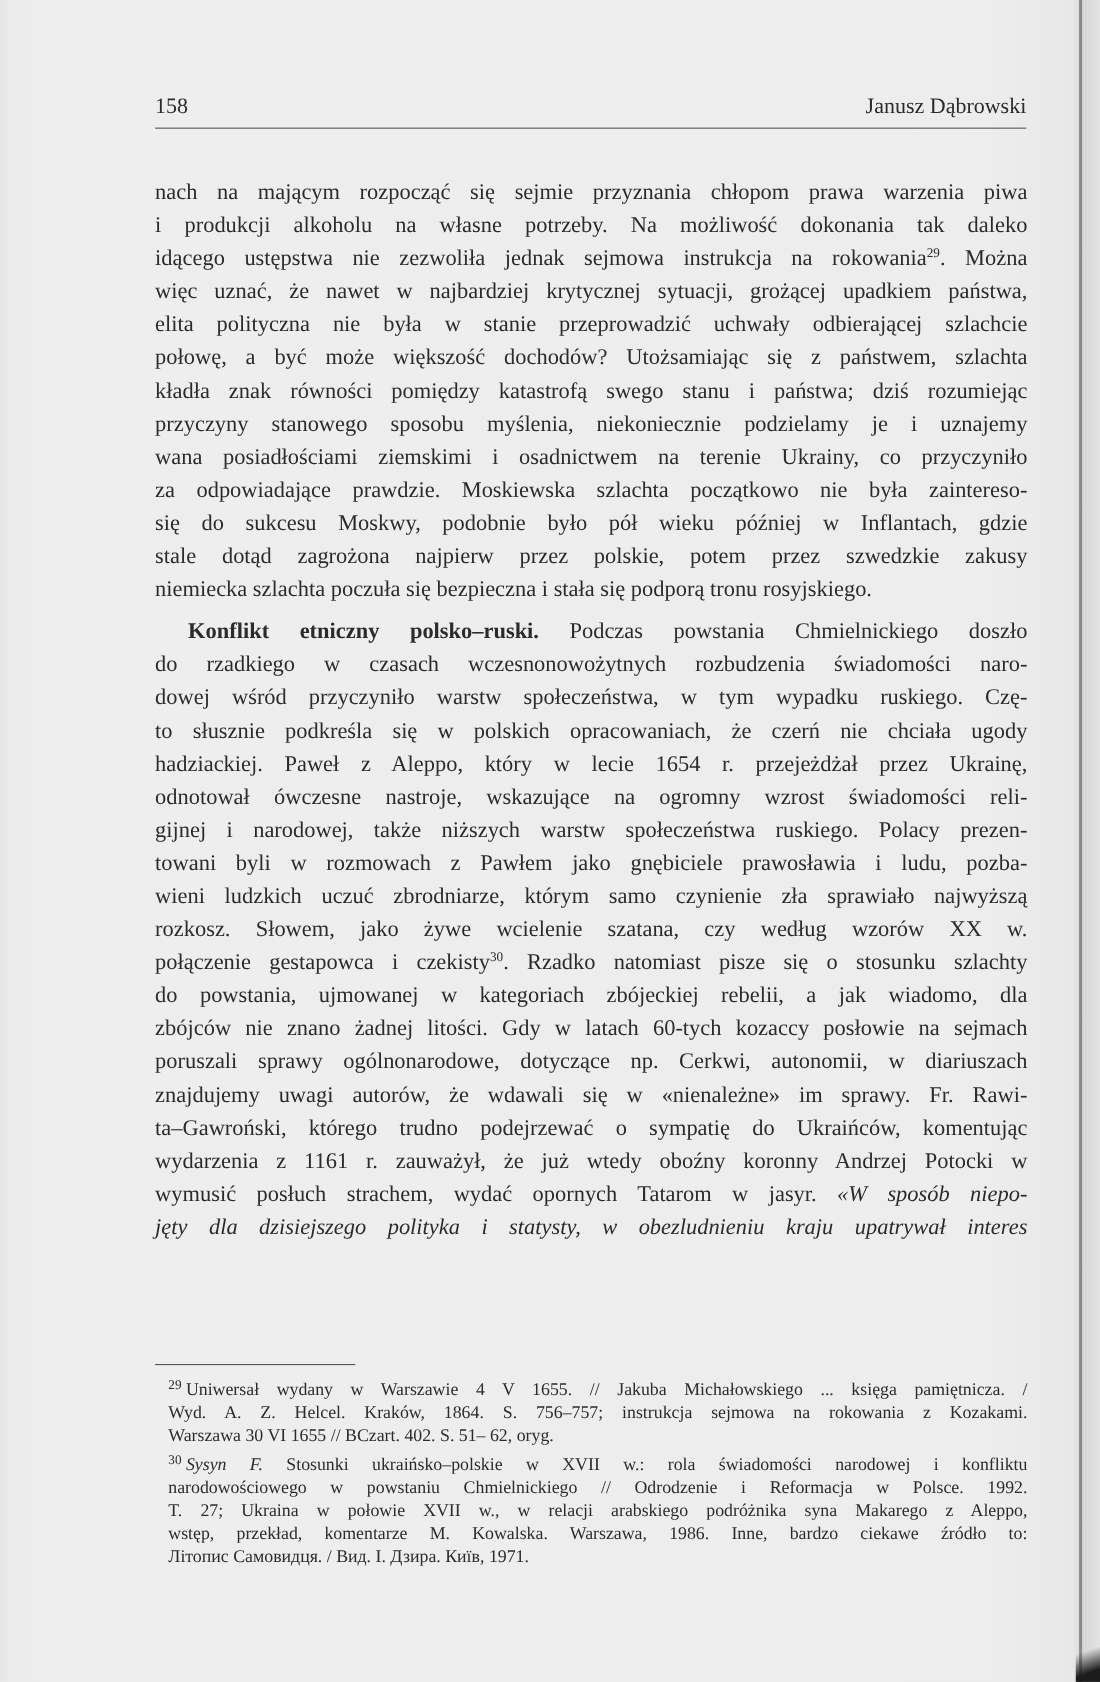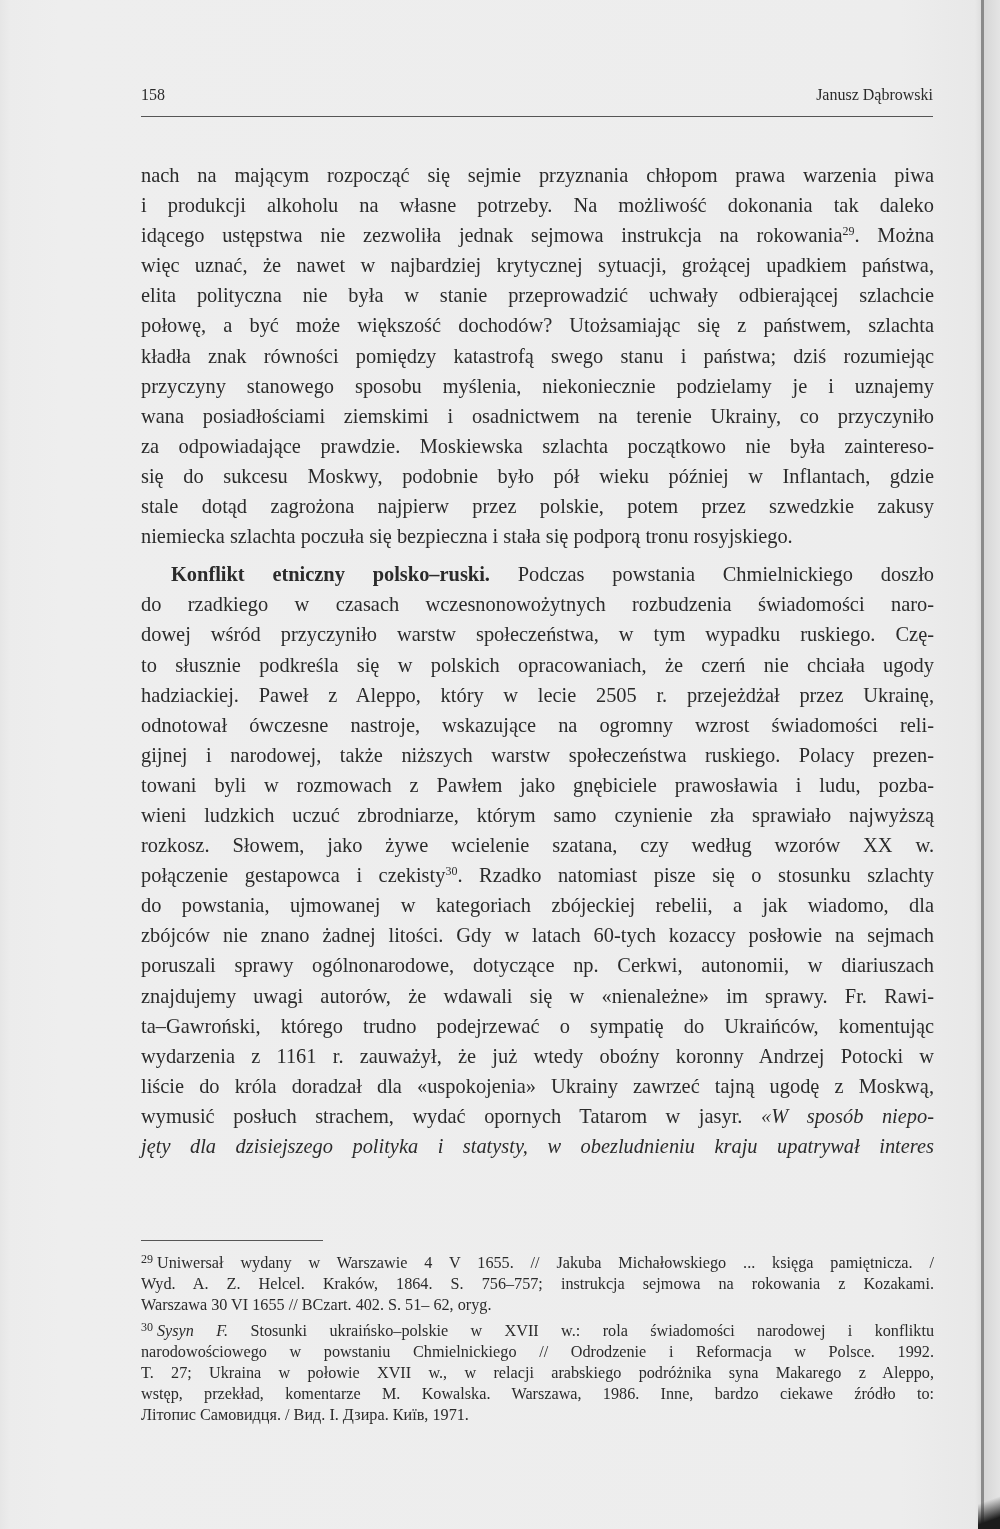--- a/index.html
+++ b/index.html
@@ -22,21 +22,21 @@
     position: absolute; left: 984px; top: 0; width: 16px; height: 1529px;
     background: linear-gradient(to right, #d6d6d6, #e4e4e4);
   }
   .corner-shadow {
     position: absolute; left: 978px; top: 1490px; width: 22px; height: 39px;
     background: linear-gradient(160deg, transparent 30%, #1c1c1c 75%);
   }
   .running-head {
     position: absolute; left: 141px; top: 86px; width: 792px; height: 30px;
     border-bottom: 1.5px solid #555;
-    font-size: 16px;
+    font-size: 20px;
   }
   .page-number { position: absolute; left: 0; top: 0; }
   .author { position: absolute; right: 0; top: 0; margin-left: 31px; }
   .body-text {
     position: absolute; left: 141px; top: 160px; width: 793px;
     font-size: 20.4px; line-height: 30.1px; text-align: justify;
   }
   .body-text p { margin: 0; }
   .line { display: block; text-align: justify; text-align-last: justify; white-space: nowrap; }
   .line.last { text-align-last: left; }
@@ -47,21 +47,21 @@
   sup { font-size: 12px; line-height: 0; vertical-align: 7px; }
   .fn-rule {
     position: absolute; left: 141px; top: 1240px; width: 182px; height: 0;
     border-top: 1.5px solid #555;
   }
   .footnotes {
     position: absolute; left: 141px; top: 1249px; width: 793px;
     font-size: 16.2px; line-height: 21.2px;
   }
   .fn { position: relative; padding-left: 0; }
-  .fn .line { text-align: justify; text-align-last: justify; }
+  .fn .line { text-align: justify; text-align-last: justify; margin-left: 12px; }
   .fn .line.last { text-align-last: left; }
   .fn-num { font-size: 12px; vertical-align: 5px; margin-right: 4px; }
 </style>
 </head>
 <body>
 
 <div class="page"></div>
 <div class="spine"></div>
 <div class="next-page"></div>
 <div class="corner-shadow"></div>
@@ -85,34 +85,33 @@
     <span class="line">za odpowiadające prawdzie. Moskiewska szlachta początkowo nie była zaintereso-</span>
     <span class="line">się do sukcesu Moskwy, podobnie było pół wieku później w Inflantach, gdzie</span>
     <span class="line">stale dotąd zagrożona najpierw przez polskie, potem przez szwedzkie zakusy</span>
     <span class="line last">niemiecka szlachta poczuła się bezpieczna i stała się podporą tronu rosyjskiego.</span>
   </p>
   <p class="para2">
     <span class="line indent"><span class="bold">Konflikt etniczny polsko–ruski.</span><span> Podczas powstania Chmielnickiego doszło</span></span>
     <span class="line">do rzadkiego w czasach wczesnonowożytnych rozbudzenia świadomości naro-</span>
     <span class="line">dowej wśród przyczyniło warstw społeczeństwa, w tym wypadku ruskiego. Czę-</span>
     <span class="line">to słusznie podkreśla się w polskich opracowaniach, że czerń nie chciała ugody</span>
-    <span class="line">hadziackiej. Paweł z Aleppo, który w lecie 2505 r. przejeżdżał przez Ukrainę,</span>
+    <span class="line">hadziackiej. Paweł z Aleppo, który w lecie 1654 r. przejeżdżał przez Ukrainę,</span>
     <span class="line">odnotował ówczesne nastroje, wskazujące na ogromny wzrost świadomości reli-</span>
     <span class="line">gijnej i narodowej, także niższych warstw społeczeństwa ruskiego. Polacy prezen-</span>
     <span class="line">towani byli w rozmowach z Pawłem jako gnębiciele prawosławia i ludu, pozba-</span>
     <span class="line">wieni ludzkich uczuć zbrodniarze, którym samo czynienie zła sprawiało najwyższą</span>
     <span class="line">rozkosz. Słowem, jako żywe wcielenie szatana, czy według wzorów XX w.</span>
     <span class="line"><span>połączenie gestapowca i czekisty</span><sup>30</sup><span>. Rzadko natomiast pisze się o stosunku szlachty</span></span>
     <span class="line">do powstania, ujmowanej w kategoriach zbójeckiej rebelii, a jak wiadomo, dla</span>
     <span class="line">zbójców nie znano żadnej litości. Gdy w latach 60-tych kozaccy posłowie na sejmach</span>
     <span class="line">poruszali sprawy ogólnonarodowe, dotyczące np. Cerkwi, autonomii, w diariuszach</span>
     <span class="line">znajdujemy uwagi autorów, że wdawali się w «nienależne» im sprawy. Fr. Rawi-</span>
     <span class="line">ta–Gawroński, którego trudno podejrzewać o sympatię do Ukraińców, komentując</span>
     <span class="line">wydarzenia z 1161 r. zauważył, że już wtedy oboźny koronny Andrzej Potocki w</span>
-    <span class="line">liście do króla doradzał dla «uspokojenia» Ukrainy zawrzeć tajną ugodę z Moskwą,</span>
     <span class="line"><span>wymusić posłuch strachem, wydać opornych Tatarom w jasyr. </span><span class="ital">«W sposób niepo-</span></span>
     <span class="line ital">jęty dla dzisiejszego polityka i statysty, w obezludnieniu kraju upatrywał interes</span>
   </p>
 </div>
 
 <div class="fn-rule"></div>
 
 <div class="footnotes">
   <div class="fn">
     <span class="line"><span class="fn-num">29</span><span>Uniwersał wydany w Warszawie 4 V 1655. // Jakuba Michałowskiego ... księga pamiętnicza. /</span></span>

